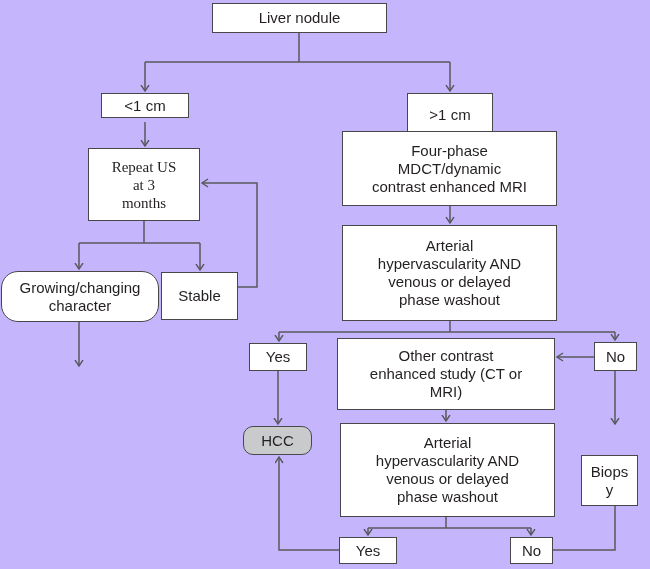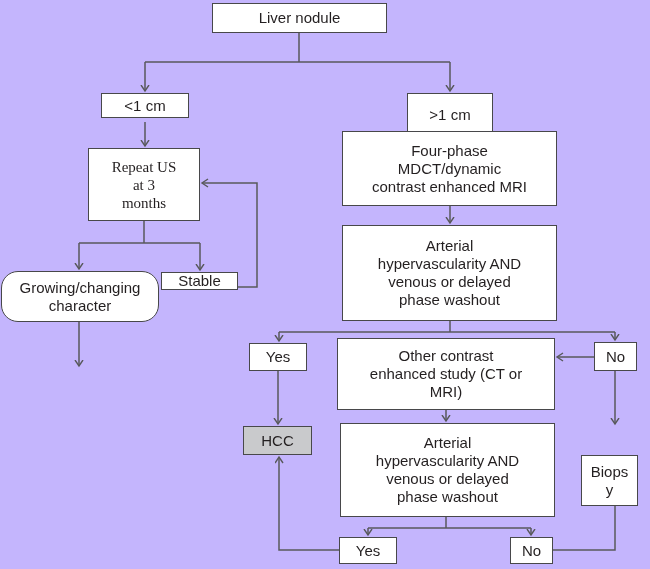--- a/index.html
+++ b/index.html
@@ -8,32 +8,32 @@
     font-family:"Liberation Sans", sans-serif; overflow:hidden;padding-left:20px;
   }
   svg.wires { position:absolute; left:0; top:0; width:650px; height:569px; }
   .node {
     position:absolute; box-sizing:border-box;
     background:#ffffff; border:1.5px solid #48484a;
     display:flex; align-items:center; justify-content:center;
     text-align:center; color:#231f20;
     font-size:15px; line-height:1.2; white-space:pre-line;
   }
-  .node.gray { background:#c9cacc; }
+  .node.gray { background:#c9cacc;border-radius:10px; }
   .node .and { text-underline-offset:2px; }
   .node.biopsy { word-break:break-all; padding:0 6px;margin-top:29px; }
   
   .n-liver      { left:212px; top:3px;   width:175px; height:30px; }
   .n-lt1cm      { left:101px; top:93px;  width:88px;  height:25px; }
   .n-gt1cm      { left:407px; top:93px;  width:86px;  height:43px; }
   .n-repeat     { left:88px;  top:148px; width:112px; height:73px;font-family:Liberation Serif, serif; }
   .n-fourphase  { left:342px; top:131px; width:215px; height:75px; }
   .n-arterial1  { left:342px; top:225px; width:215px; height:96px; }
   .n-growing    { left:1px;   top:271px; width:158px; height:51px;border-radius:17px; }
-  .n-stable     { left:161px; top:272px; width:77px;  height:18px; }
+  .n-stable     { left:161px; top:272px; width:77px;  height:48px; }
   .n-investigate{ left:1px;   top:368px; width:158px; height:73px; }
   .n-yes1       { left:249px; top:343px; width:58px;  height:28px; }
   .n-no1        { left:594px; top:342px; width:43px;  height:29px; }
   .n-other      { left:337px; top:338px; width:218px; height:72px; }
   .n-hcc        { left:243px; top:426px; width:69px;  height:29px; }
   .n-arterial2  { left:340px; top:423px; width:215px; height:94px; }
   .n-biopsy     { left:581px; top:426px; width:57px;  height:51px; }
   .n-yes2       { left:339px; top:537px; width:58px;  height:27px; }
   .n-no2        { left:510px; top:537px; width:43px;  height:27px; }
 </style>

